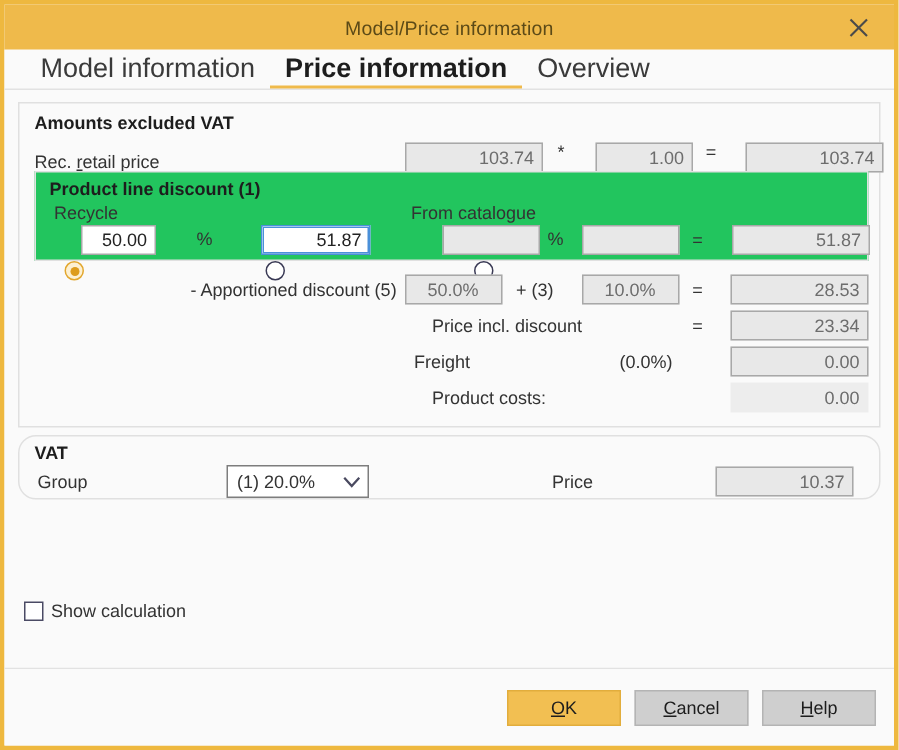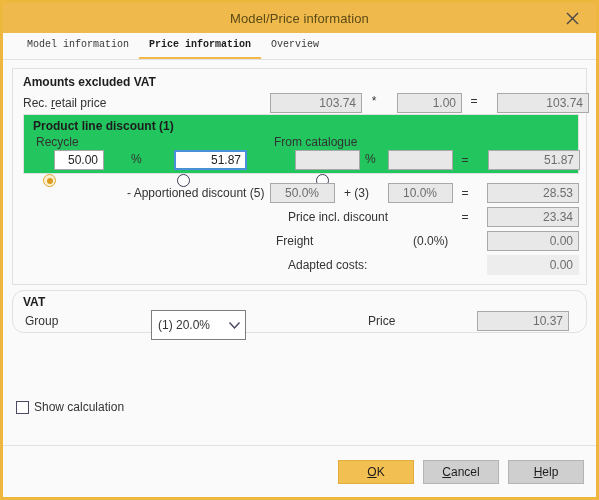--- a/index.html
+++ b/index.html
@@ -63,26 +63,25 @@
     height: 27px;
     background: #fafafa;
     border-bottom: 1px solid #e2e2e2;
     display: flex;
     align-items: flex-end;
     padding-left: 14px;
     box-sizing: border-box;
   }
   .tab {
     padding: 0 10px 5px 10px;
-    font-size: 10px;
+    font-size: 18px;
     color: #3a3a3a;
     cursor: pointer;
     border-bottom: 2px solid transparent;
     line-height: 14px;
-    font-family: Liberation Mono, monospace;
   }
   .tab.active {
     font-weight: bold;
     color: #1d1d1d;
     border-bottom: 2px solid #efba4b;
   }
 
   
   .content {
     flex: 1 1 auto;
@@ -113,21 +112,21 @@
     font-weight: bold;
     font-size: 12px;
     color: #1d1d1d;
     line-height: 15px;
     margin: 0 0 1px 0;
   }
 
   
   .row {
     display: flex;
-    align-items: center;
+    align-items: flex-end;
     height: 24px;
     position: relative;
   }
   .lbl {
     font-size: 12px;
     color: #333333;
     white-space: nowrap;
   }
   .lbl u { text-decoration: underline; }
 
@@ -223,21 +222,21 @@
     top: 340px;
     display: flex;
     align-items: center;
     gap: 5px;
   }
   .check-row .lbl { cursor: pointer; }
 
   
   .select {
     box-sizing: border-box;
-    height: 30px;
+    height: 22px;
     width: 95px;
     border: 1px solid #7d7d7d;
     background: #ffffff;
     font-size: 12px;
     color: #333333;
     display: flex;
     align-items: center;
     padding: 0 4px 0 6px;
     cursor: pointer;
     justify-content: space-between;
@@ -352,21 +351,21 @@
         <div class="fld readonly abs" style="left:464px; top:1px; width:92px;">23.34</div>
       </div>
 
       <div class="abs" style="left:10px; top:161px; width:556px; height:22px;">
         <span class="lbl abs" style="left:253px; top:4px;">Freight</span>
         <span class="lbl abs" style="left:390px; top:4px;">(0.0%)</span>
         <div class="fld readonly abs" style="left:464px; top:1px; width:92px;">0.00</div>
       </div>
 
       <div class="abs" style="left:10px; top:185px; width:556px; height:22px;">
-        <span class="lbl abs" style="left:265px; top:4px;">Adapted costs:</span>
+        <span class="lbl abs" style="left:265px; top:4px;">Product costs:</span>
         <div class="fld flat abs" style="left:464px; top:1px; width:92px;">0.00</div>
       </div>
 
     </div>
 
     <div class="panel panel-vat">
       <div class="section-title">VAT</div>
       <div class="abs" style="left:10px; top:19px; width:546px; height:22px;">
         <span class="lbl abs" style="left:2px; top:4px;">Group</span>
         <div class="select abs" style="left:128px; top:0px;">

